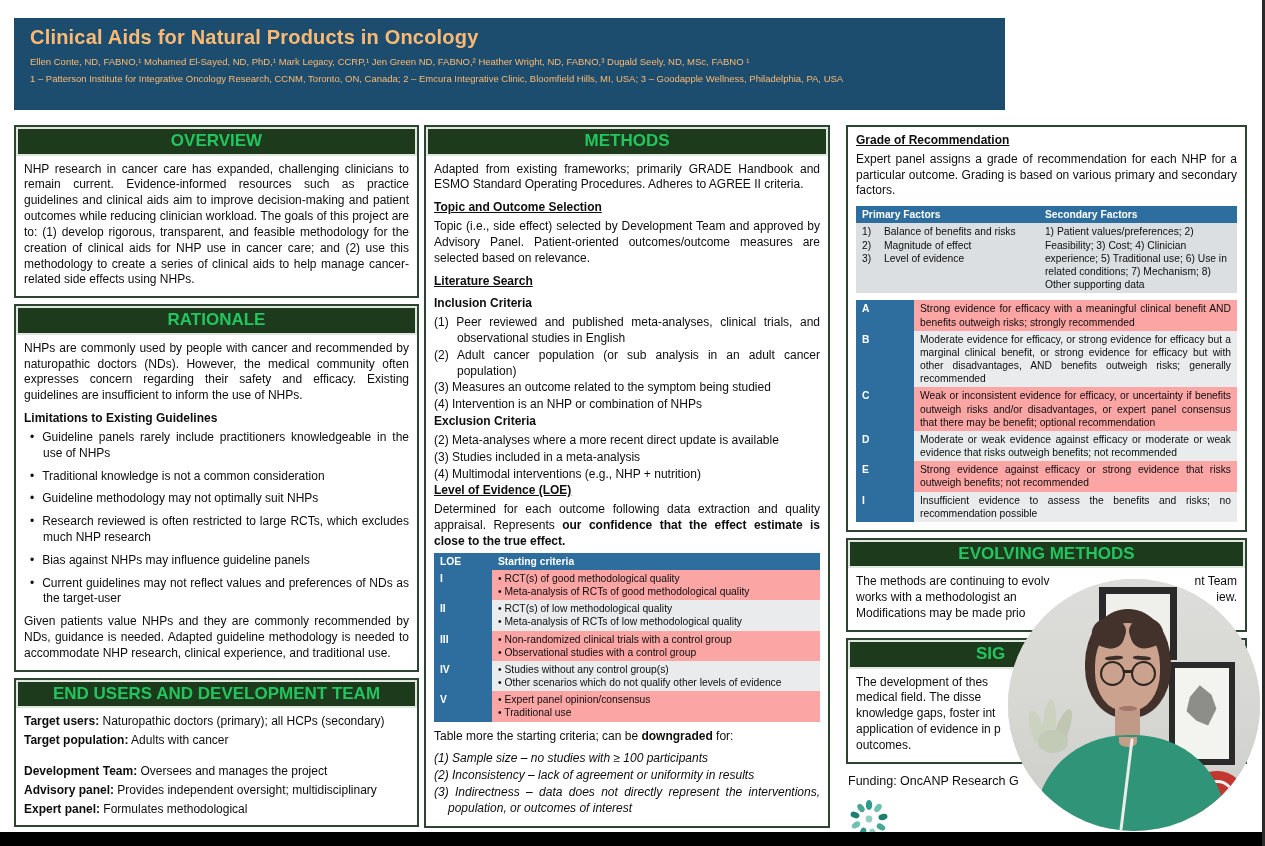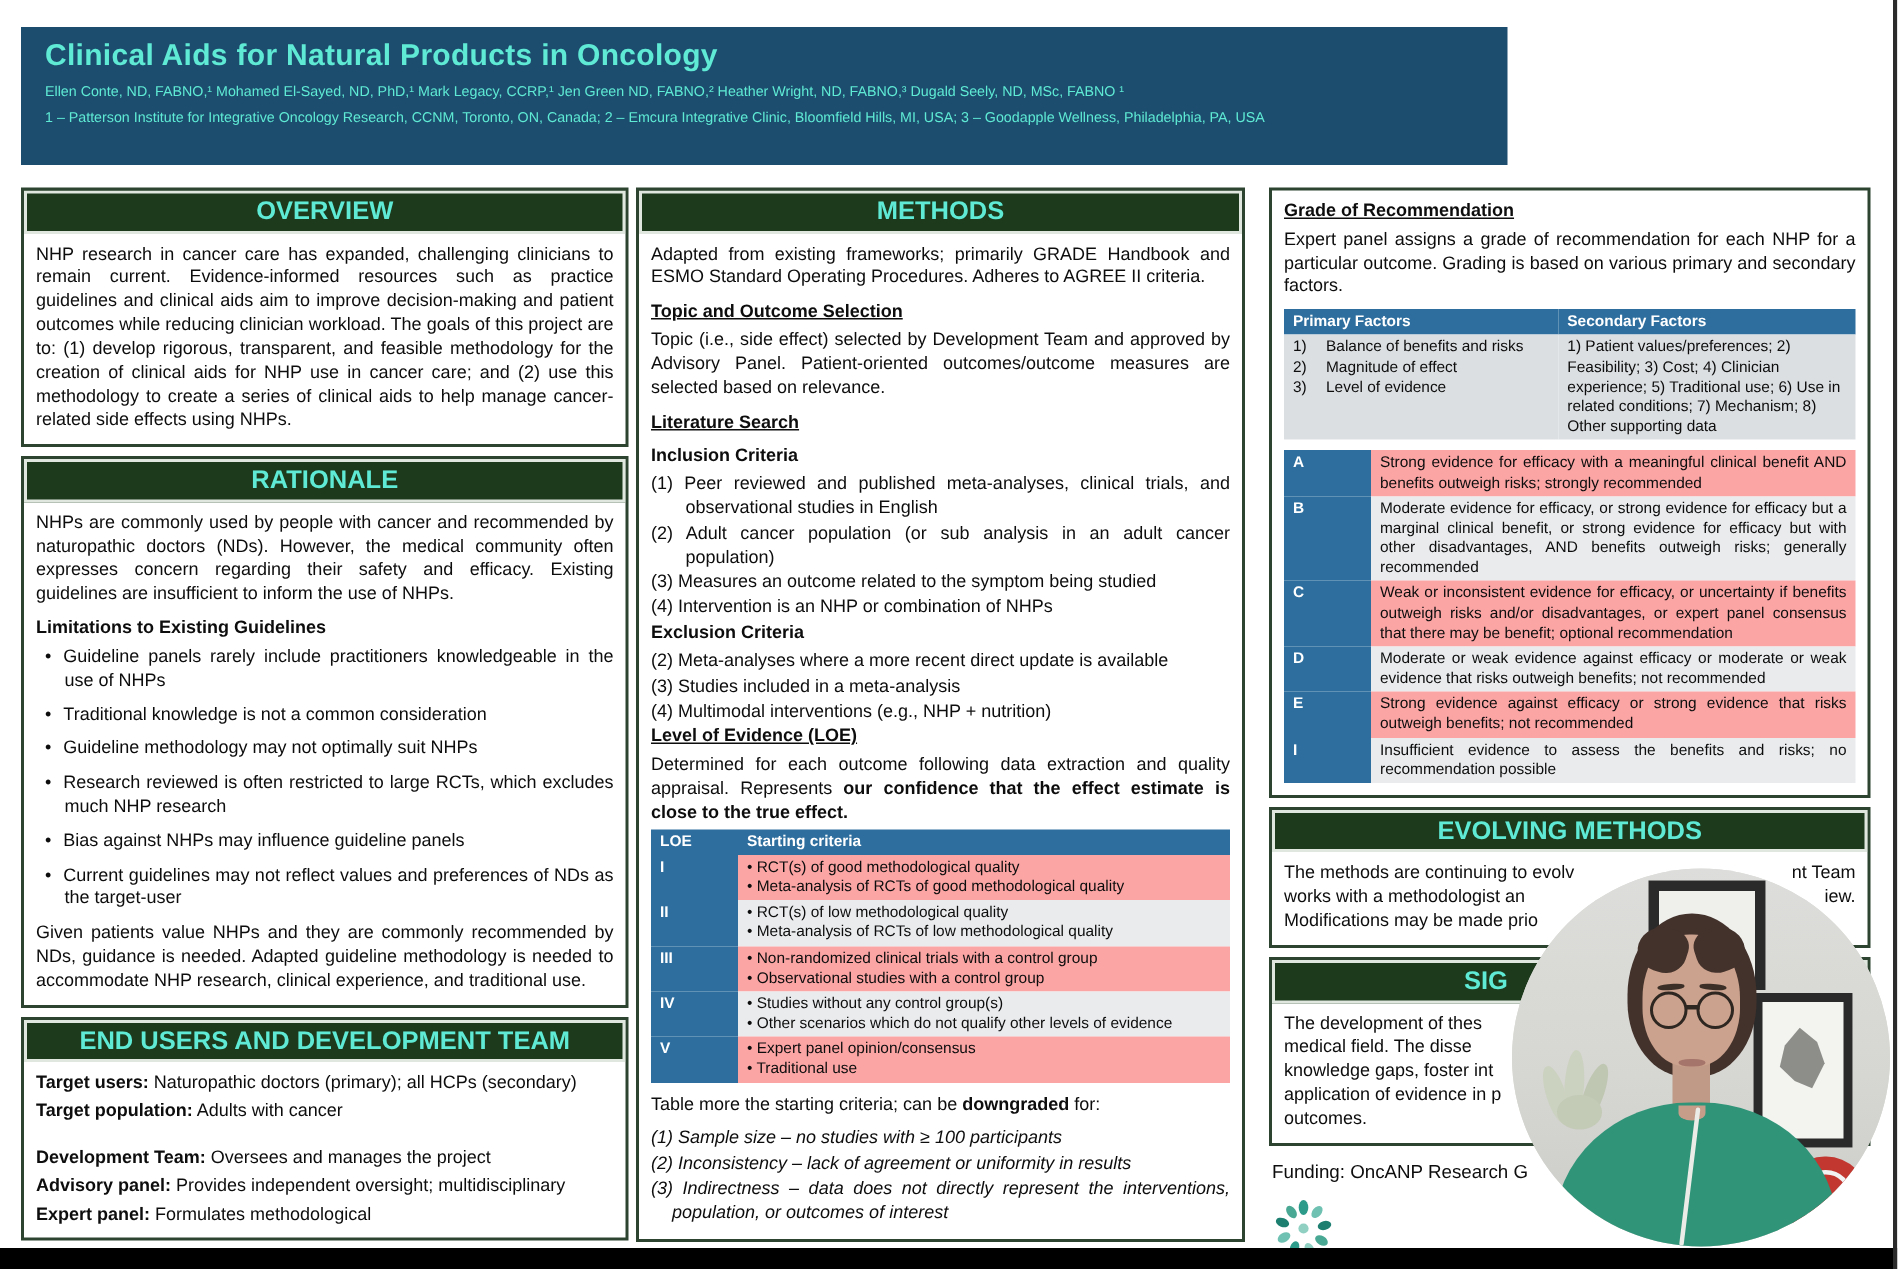--- a/index.html
+++ b/index.html
@@ -1,31 +1,31 @@
 <!DOCTYPE html>
 <html><head>
 <meta charset="utf-8">
 <style>
   html,body{margin:0;padding:0;background:#fff;font-family:"Liberation Sans",sans-serif;}
   .stage{position:relative;width:1265px;height:846px;background:#fff;overflow:hidden;}
 
   
-  .header-band{position:absolute;left:14px;top:18px;width:991px;height:92px;background:#1d4d6e;color:#5eead4;box-sizing:border-box;padding:8px 16px 0;}
+  .header-band{position:absolute;left:14px;top:18px;width:991px;height:92px;background:#1d4d6e;color:#fdba74;box-sizing:border-box;padding:8px 16px 0;}
   .header-title{font-size:20px;font-weight:bold;letter-spacing:.2px;margin:0 0 7px;}
   .header-authors{font-size:9.5px;margin:0 0 6px;}
   .header-affil{font-size:9.5px;margin:0;}
 
   
   .col{position:absolute;top:125px;}
   #col1{left:14px;width:405px;}
   #col2{left:424px;width:406px;}
   #col3{left:846px;width:401px;}
 
   .panel{border:2px solid #2c4430;background:#fff;margin-bottom:6px;box-sizing:border-box;}
-  .panel-title{background:#1d3a1d;color:#5eead4;text-align:center;font-weight:bold;font-size:17px;line-height:1.15;padding:4px 0 5px;box-shadow:inset 0 0 0 2px #dfe7df;}
+  .panel-title{background:#1d3a1d;color:#22c55e;text-align:center;font-weight:bold;font-size:17px;line-height:1.15;padding:4px 0 5px;box-shadow:inset 0 0 0 2px #dfe7df;}
   .panel-body{padding:6px 8px 8px;font-size:12px;line-height:1.32;text-align:justify;color:#0d0d0d;}
   .panel-body p{margin:0 0 7px;}
   .panel-body p:last-child{margin-bottom:0;}
   .bu{font-weight:bold;text-decoration:underline;}
   .hb{font-weight:bold;}
   .small-gap{margin-bottom:3px !important;}
 
   ul.dots{list-style:none;margin:2px 0 7px;padding:0;}
   ul.dots li{padding-left:19px;text-indent:-13px;margin-bottom:7px;}
   ul.dots li::before{content:"•";margin-right:8px;}

